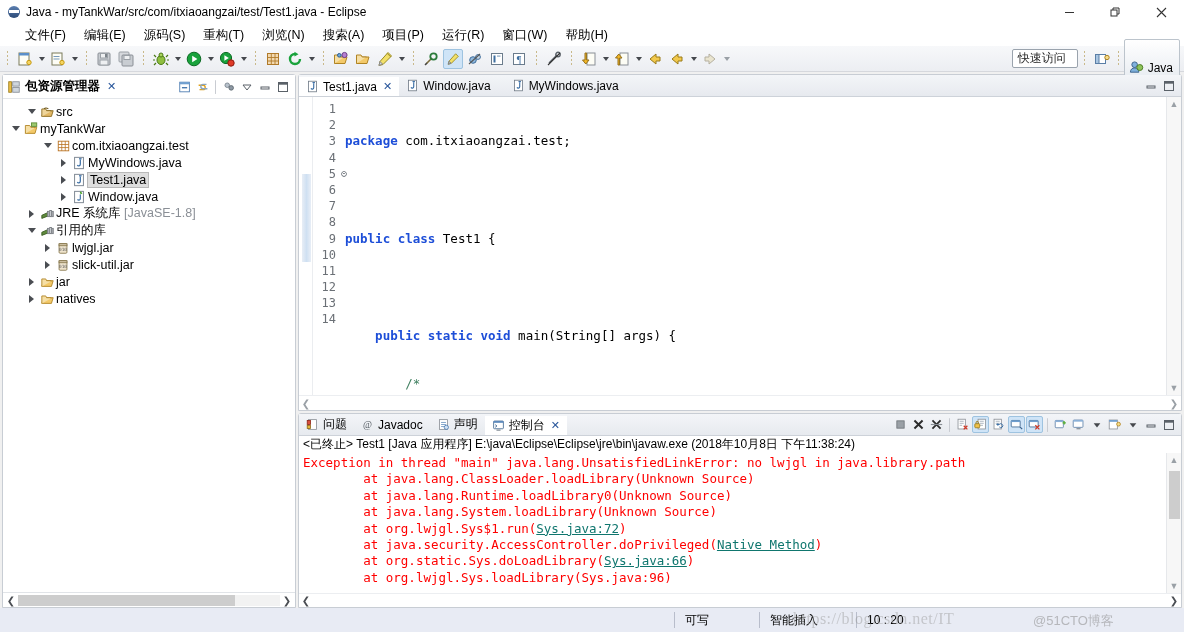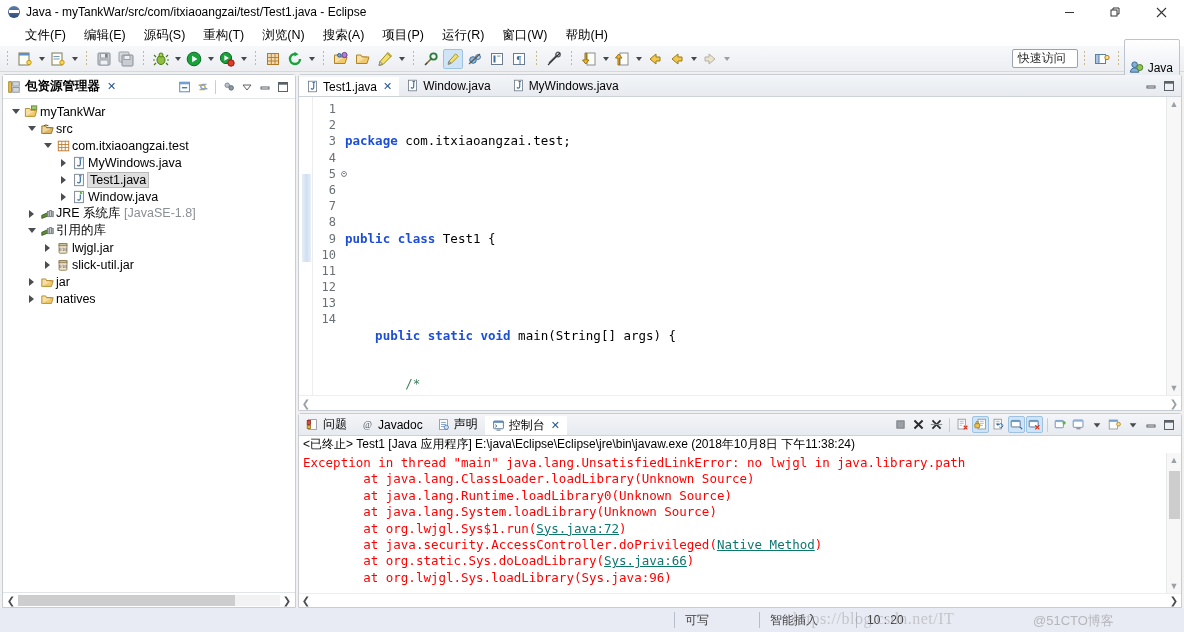--- a/index.html
+++ b/index.html
@@ -112,21 +112,21 @@
   .con-text { flex:1; font-family:"DejaVu Sans Mono", monospace; font-size:12.5px; line-height:16.4px;
               color:#ff0000; white-space:pre; padding:2px 0 0 4px; overflow:hidden; }
   .con-text a { color:#0f766e; text-decoration:underline; }
   .con-vscroll { width:15px; background:#f7f7f7; border-left:1px solid #e6e8eb; position:relative; flex:none;
                  display:flex; flex-direction:column; align-items:center; justify-content:space-between; padding:2px 0; }
   .con-vthumb { position:absolute; left:2px; top:18px; width:11px; height:48px; background:#cdcdcd; }
   .con-hscroll { height:14px; background:#fff; border-top:1px solid #eceef1; display:flex; align-items:center; }
 
   
   .statusbar { height:24px; flex:none; background:#e8ebf4; display:flex; align-items:center; position:relative; }
-  .st-cell { height:24px; display:flex; align-items:center; padding:0 10px; font-size:12px; color:#404040; white-space:nowrap; }
+  .st-cell { height:24px; display:flex; align-items:center; padding:0 10px; font-size:12px; color:#000000; white-space:nowrap; }
   .st-div { width:1px; height:16px; background:#b8bdcb; }
   .st-pos { font-family:"Liberation Sans", sans-serif; }
   .watermark { position:absolute; left:793px; top:2px; font-family:"Liberation Serif", serif; font-size:16px;
                color:rgba(150,150,150,0.45); white-space:nowrap; pointer-events:none; letter-spacing:.5px; }
   .watermark2 { position:absolute; left:1033px; top:4px; font-family:"Liberation Sans", sans-serif; font-size:13px;
                 color:rgba(140,140,140,0.55); white-space:nowrap; pointer-events:none; }
 </style>
 </head>
 <body>
 
@@ -427,46 +427,46 @@
             <svg width="12" height="12" viewBox="0 0 12 12">
                 <rect x="1.5" y="1.5" width="9" height="9" fill="none" stroke="#5a6168"></rect>
                 <rect x="1.5" y="1.5" width="9" height="2.2" fill="#5a6168"></rect>
               </svg>
           </div>
         </div>
       </div>
 
       <div class="tree">
 
+        <div class="trow" style="padding-left:22px;">
+          <span class="twist open">
+              <i></i>
+            </span>
+          <span class="tico">
+            <svg width="15" height="14" viewBox="0 0 16 16">
+                <path d="M1.5 13 L3.5 6.5 H14.5 L12.5 13 Z" fill="#e2b866" stroke="#8a6a1e"></path>
+                <path d="M1.5 13 V4.5 H6 L7 6.5 H12 V7.5" fill="#efd59a" stroke="#8a6a1e"></path>
+                <path d="M4 4.5 q2-2 5 0" fill="none" stroke="#6d561a" stroke-width="1.2"></path>
+              </svg>
+          </span>
+          <span class="tlabel">src</span>
+        </div>
+
         <div class="trow" style="padding-left:6px;">
           <span class="twist open">
               <i></i>
             </span>
           <span class="tico">
             <svg width="15" height="14" viewBox="0 0 16 16">
                 <path d="M1 13 L3 6 H14 L12 13 Z" fill="#f3c969" stroke="#b08424"></path>
                 <path d="M1 13 V4 H6 L7.2 6 H11.5 V7" fill="#f6dfa5" stroke="#b08424"></path>
                 <rect x="8" y="1" width="6" height="4" fill="#9dc96f" stroke="#5d8a34"></rect>
               </svg>
           </span>
           <span class="tlabel">myTankWar</span>
-        </div>
-
-        <div class="trow" style="padding-left:22px;">
-          <span class="twist open">
-              <i></i>
-            </span>
-          <span class="tico">
-            <svg width="15" height="14" viewBox="0 0 16 16">
-                <path d="M1.5 13 L3.5 6.5 H14.5 L12.5 13 Z" fill="#e2b866" stroke="#8a6a1e"></path>
-                <path d="M1.5 13 V4.5 H6 L7 6.5 H12 V7.5" fill="#efd59a" stroke="#8a6a1e"></path>
-                <path d="M4 4.5 q2-2 5 0" fill="none" stroke="#6d561a" stroke-width="1.2"></path>
-              </svg>
-          </span>
-          <span class="tlabel">src</span>
         </div>
 
         <div class="trow" style="padding-left:38px;">
           <span class="twist open">
               <i></i>
             </span>
           <span class="tico">
             <svg width="15" height="14" viewBox="0 0 16 16">
                 <rect x="2" y="2.5" width="12" height="11" fill="#fff" stroke="#b9701e"></rect>
                 <path d="M2 6.3 H14 M2 9.8 H14 M6 2.5 V13.5 M10 2.5 V13.5" stroke="#b9701e" stroke-width=".9"></path>

